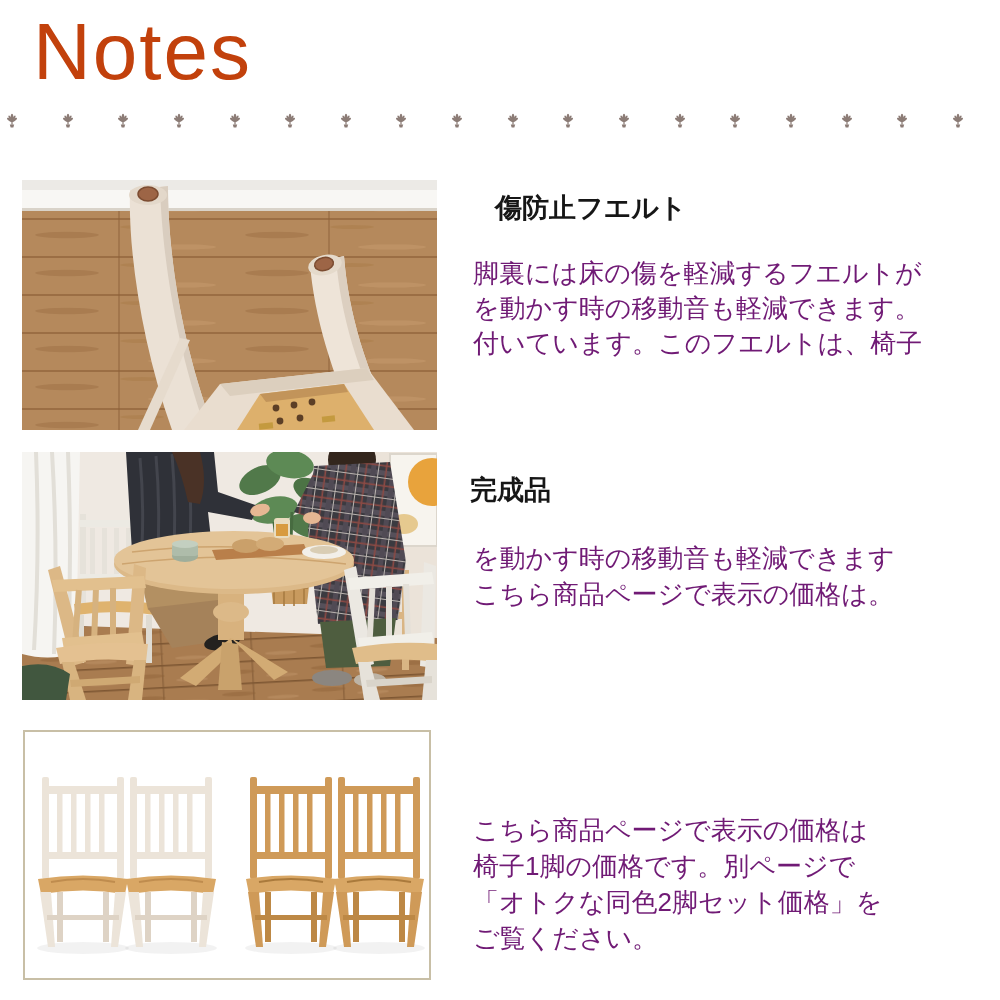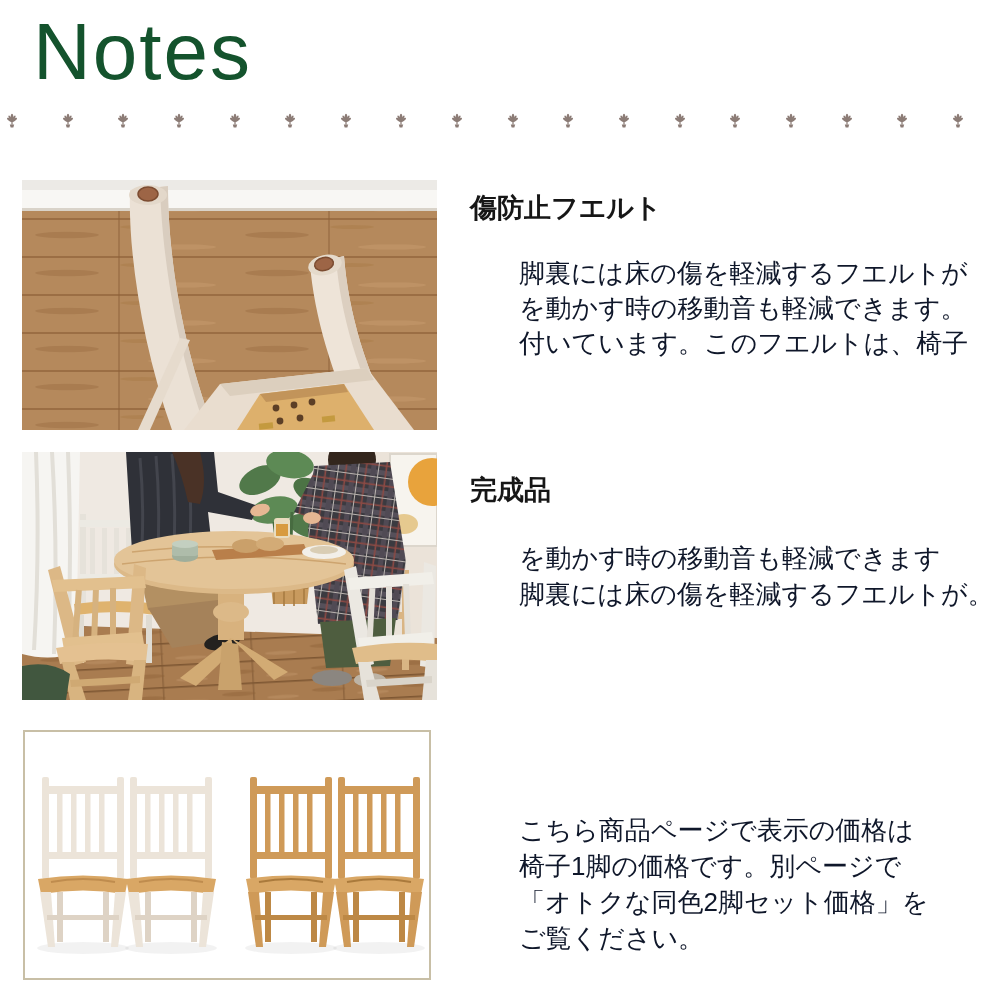--- a/index.html
+++ b/index.html
@@ -1,30 +1,30 @@
 <!DOCTYPE html>
 <html><head>
 <meta charset="utf-8">
 <style>
   html,body{margin:0;padding:0;background:#ffffff;}
   #stage{position:relative;width:1000px;height:1000px;background:#ffffff;overflow:hidden;
          font-family:"Liberation Sans","DejaVu Sans",sans-serif;}
   .page-title{position:absolute;left:33px;top:6px;font-size:80px;font-weight:300;
-              color:#14532d;letter-spacing:2px;}
+              color:#c2410c;letter-spacing:2px;}
   .ornaments{position:absolute;left:5px;top:111px;width:960px;height:20px;
              display:flex;justify-content:space-between;align-items:center;}
   .orn{color:#8c7c76;display:inline-block;line-height:0;}
   .photo{position:absolute;left:22px;width:415px;height:250px;overflow:hidden;}
   .photo svg{display:block;width:100%;height:100%;}
   #photo1{top:180px;}
   #photo2{top:452px;height:248px;}
   #photo3{top:730px;left:23px;width:408px;}
   .heading{position:absolute;left:470px;font-size:27px;font-weight:700;color:#161616;white-space:nowrap;}
-  .bodytext{position:absolute;left:519px;font-size:26px;color:#0f172a;line-height:36px;}
-  #h1{top:190px;} #b1{top:256px;line-height:35px;}
+  .bodytext{position:absolute;left:473px;font-size:26px;color:#701a75;line-height:36px;}
+  #h1{top:190px;margin-left:25px;} #b1{top:256px;line-height:35px;}
   #h2{top:472px;} #b2{top:540px;}
   #h3{top:748px;} #b3{top:812px;}
   .bodyline{white-space:nowrap;}
 </style>
 </head>
 <body>
 
 <svg width="0" height="0" style="position:absolute" aria-hidden="true">
   <defs>
     <symbol id="palmette" viewBox="0 0 20 22">
@@ -331,21 +331,21 @@
   <div class="heading" id="h1">傷防止フエルト</div>
   <div class="bodytext" id="b1">
       <div class="bodyline">脚裏には床の傷を軽減するフエルトが</div>
       <div class="bodyline">を動かす時の移動音も軽減できます。</div>
       <div class="bodyline">付いています。このフエルトは、椅子</div>
     </div>
 
   <div class="heading" id="h2">完成品</div>
   <div class="bodytext" id="b2">
       <div class="bodyline">を動かす時の移動音も軽減できます</div>
-      <div class="bodyline">脚裏には床の傷を軽減するフエルトが。</div>
+      <div class="bodyline">こちら商品ページで表示の価格は。</div>
     </div>
 
   <div class="bodytext" id="b3">
       <div class="bodyline">こちら商品ページで表示の価格は</div>
       <div class="bodyline">椅子1脚の価格です。別ページで</div>
       <div class="bodyline">「オトクな同色2脚セット価格」を</div>
       <div class="bodyline">ご覧ください。</div>
     </div>
 
 </div>

